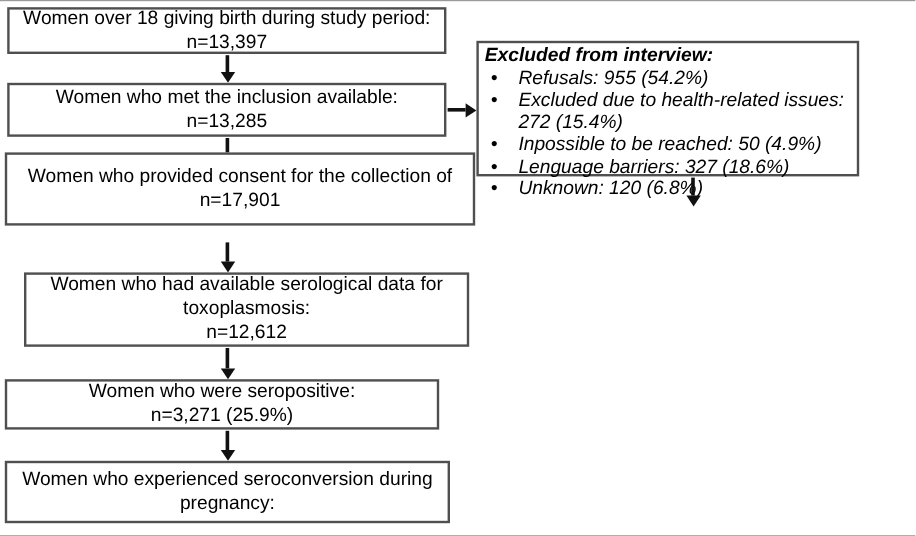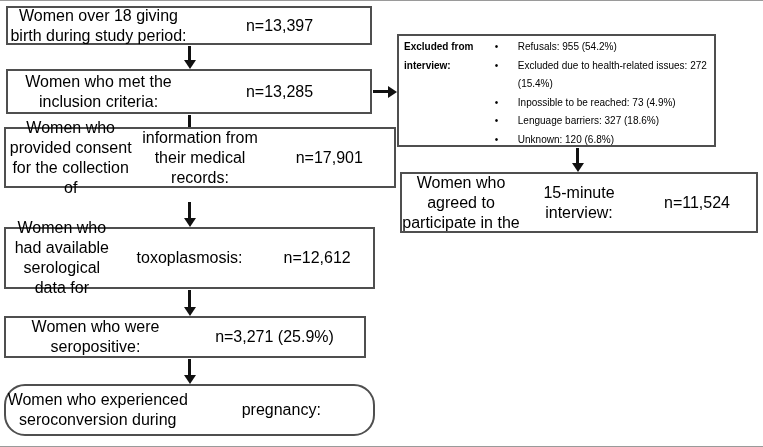--- a/index.html
+++ b/index.html
@@ -19,44 +19,45 @@
     font-family:"Liberation Sans","DejaVu Sans",sans-serif;
     color:var(--text);
     overflow:hidden;
   }
   .fbox{
     position:absolute;
     box-sizing:border-box;
     background:var(--bg);
     border:2px solid var(--border);
     display:flex;
-    flex-direction:row;
+    flex-direction:column;
     justify-content:center;
     align-items:center;
     text-align:center;
     font-size:16px;
     line-height:20px;
   }
   .fbox .line{width:100%;}
   #b1{left:6px;top:5px;width:366px;height:39px;}
   #b2{left:6px;top:68px;width:366px;height:45px;}
   #b3{left:4px;top:126px;width:392px;height:61px;}
-  #b4{left:4px;top:226px;width:371px;height:62px;gap:16px;}
+  #b4{left:20px;top:226px;width:371px;height:62px;}
   #b5{left:4px;top:315px;width:362px;height:42px;}
-  #b6{left:4px;top:383px;width:371px;height:52px;border-radius:21px;}
+  #b6{left:4px;top:383px;width:371px;height:52px;}
   #ba{left:400px;top:171px;width:358px;height:61px;}
 
   #bx{
     left:397px;top:33px;width:319px;height:113px;
     justify-content:flex-start;
     align-items:flex-start;
     text-align:left;
-    font-size:10px;
+    font-size:16px;
     line-height:18.5px;
     padding:2px 2px 2px 5px;
+    font-style:italic;
   }
   #bx .excl-title{font-weight:bold;}
   #bx ul{
     list-style:none;
     margin:0;padding:0 0 0 0;
     width:100%;
   }
   #bx li{
     position:relative;
     padding-left:28px;
@@ -113,29 +114,28 @@
 <div class="canvas">
 
   <div class="fbox" id="b1">
     <div class="line">Women over 18 giving birth during study period:</div>
     <div class="line">n=13,397</div>
   </div>
 
   <div class="arrow-v" id="a1"></div>
 
   <div class="fbox" id="b2">
-    <div class="line">Women who met the inclusion criteria:</div>
+    <div class="line">Women who met the inclusion available:</div>
     <div class="line">n=13,285</div>
   </div>
 
   <div class="arrow-v" id="a2"></div>
 
   <div class="fbox" id="b3">
     <div class="line">Women who provided consent for the collection of</div>
-    <div class="line">information from their medical records:</div>
     <div class="line">n=17,901</div>
   </div>
 
   <div class="arrow-v" id="a3"></div>
 
   <div class="fbox" id="b4">
     <div class="line">Women who had available serological data for</div>
     <div class="line">toxoplasmosis:</div>
     <div class="line">n=12,612</div>
   </div>
@@ -154,27 +154,22 @@
     <div class="line">pregnancy:</div>
   </div>
 
   <div class="arrow-h" id="ah"></div>
 
   <div class="fbox" id="bx">
     <div class="excl-title">Excluded from interview:</div>
     <ul>
       <li><span>Refusals: 955 (54.2%)</span></li>
       <li><span>Excluded due to health-related issues: 272 (15.4%)</span></li>
-      <li><span>Inpossible to be reached: 73 (4.9%)</span></li>
+      <li><span>Inpossible to be reached: 50 (4.9%)</span></li>
       <li><span>Lenguage barriers: 327 (18.6%)</span></li>
       <li><span>Unknown: 120 (6.8%)</span></li>
     </ul>
   </div>
 
   <div class="arrow-v" id="a6"></div>
 
-  <div class="fbox" id="ba">
-    <div class="line">Women who agreed to participate in the</div>
-    <div class="line">15-minute interview:</div>
-    <div class="line">n=11,524</div>
-  </div>
 
 </div>
 
 </body></html>

